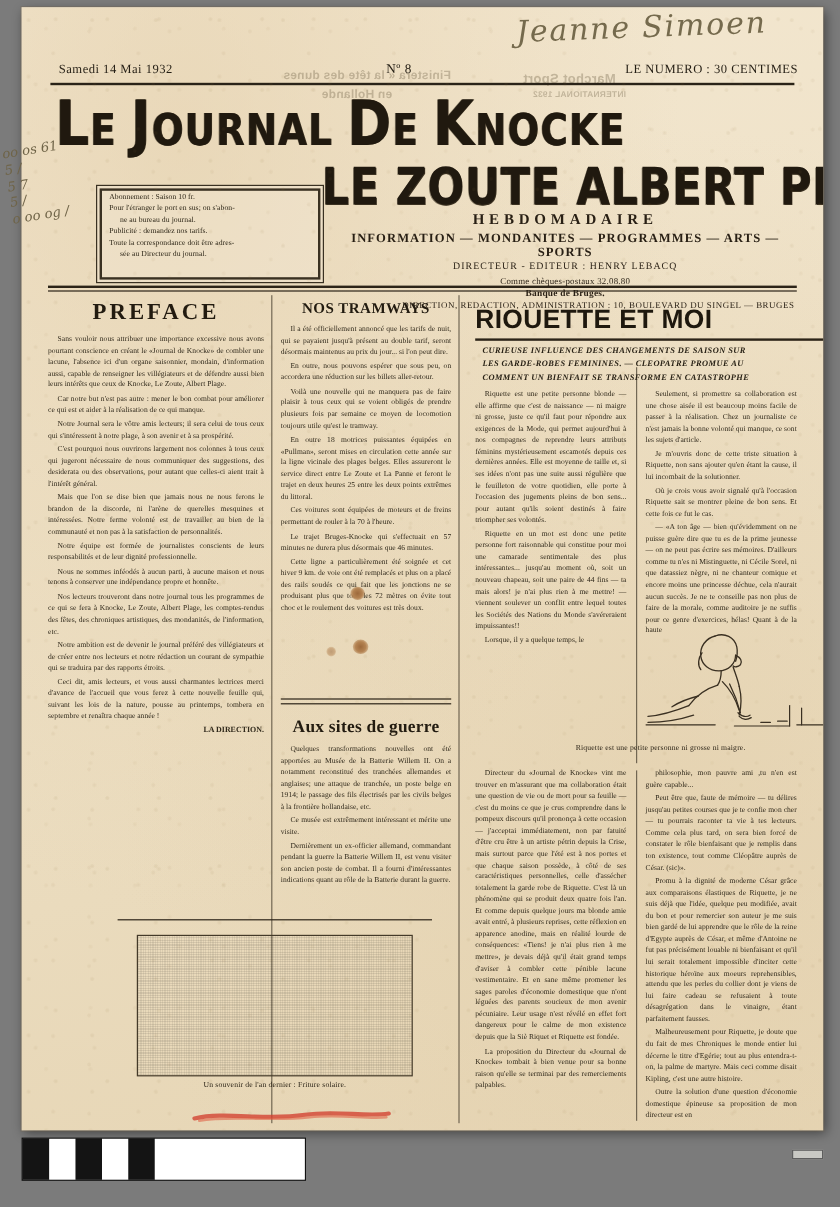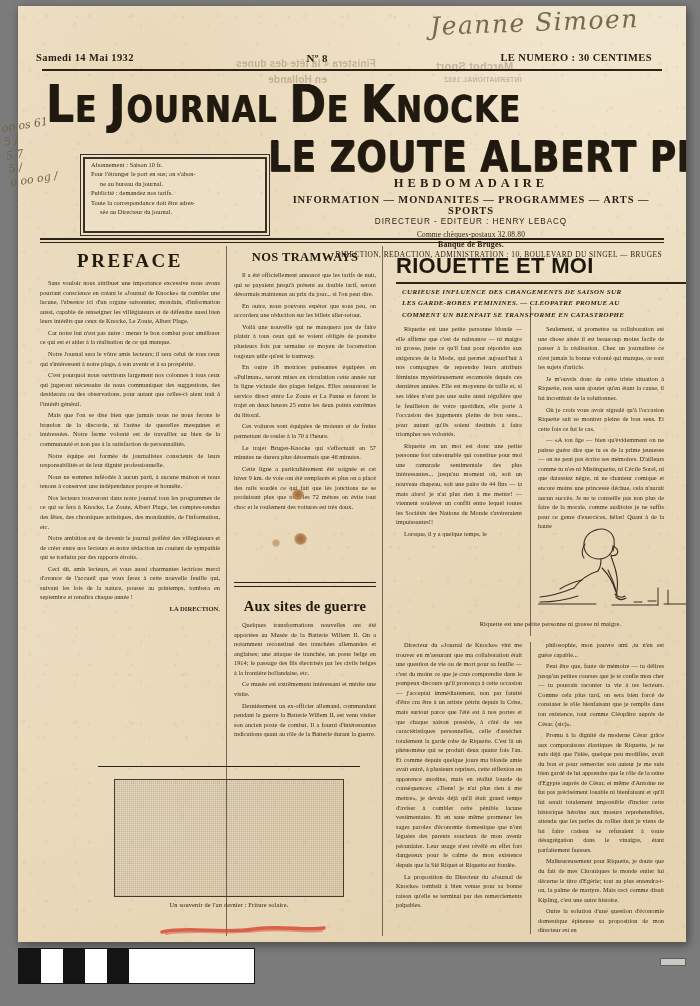--- a/index.html
+++ b/index.html
@@ -75,24 +75,24 @@
     left: 6px; top: 118px;
     font-size: 11px;
     line-height: 1.25;
     transform: rotate(-9deg);
     color: #6f6448;
   }
   #hand-sums .l { display:block; white-space: nowrap; }
 
   
   #topline {
-    position: absolute; left: 18px; top: 46px; width: 616px;
-    display: flex; align-items: flex-start; justify-content: space-between;
-    font-family: "Liberation Serif", serif;
-    font-weight: 700;
+    position: absolute; left: 31px; top: 46px; width: 616px;
+    display: flex; align-items: flex-end; justify-content: space-between;
+    font-family: "Liberation Serif", serif;
+    font-weight: 400;
     font-size: 10.5px;
     letter-spacing: .4px;
     color: #241e14;
   }
   #topline .mid { font-size: 11px; }
   #rule-top {
     position: absolute; left: 24px; top: 63px; width: 620px; height: 0;
     border-top: 2px solid #2a2318;
   }
 
@@ -151,21 +151,21 @@
     font-family: "Liberation Serif", serif;
     font-weight: 700; font-size: 12.5px;
     letter-spacing: 4px; margin-bottom: 3px;
   }
   #mh-sections {
     font-family: "Liberation Serif", serif;
     font-weight: 700; font-size: 10.5px;
     letter-spacing: .9px; margin-bottom: 1px;
   }
   #mh-director {
-    font-family: Liberation Sans, sans-serif;
+    font-family: Liberation Serif, serif;
     font-size: 8.2px; letter-spacing: .9px; margin-bottom: 4px;
   }
   #mh-ccp { font-size: 7.4px; letter-spacing:.2px; }
   #mh-bank { font-size: 7.8px; font-weight:700; letter-spacing:.2px; margin:1px 0; }
   #mh-addr { font-size: 7.4px; letter-spacing: .45px; text-align: right; }
 
   
   .hrule { position:absolute; background:#2c2418; }
   .vrule { position:absolute; width:1px; background:#4a4131; opacity:.75; }
 

